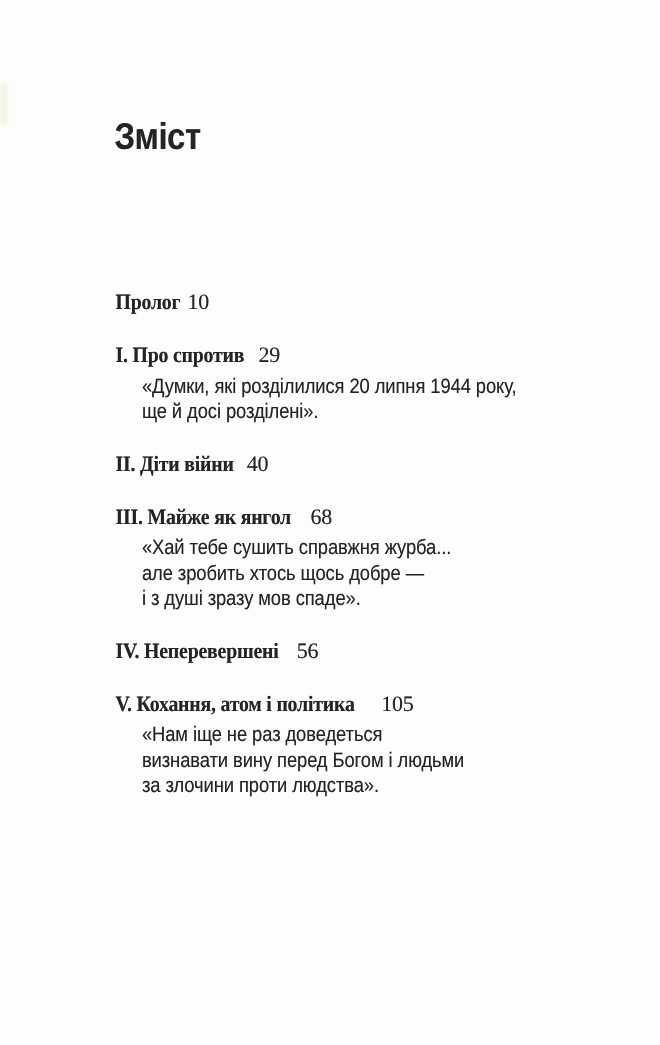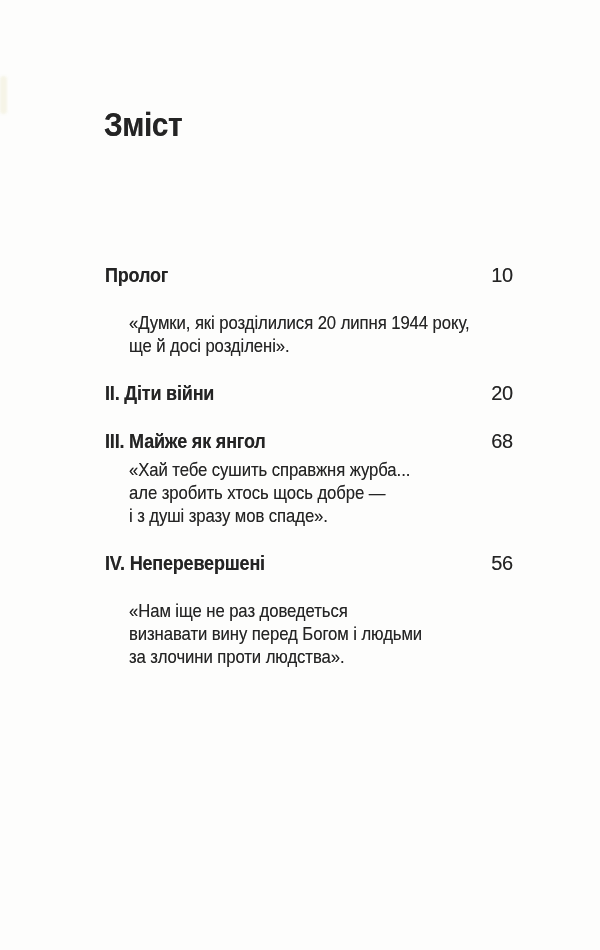--- a/index.html
+++ b/index.html
@@ -47,23 +47,24 @@
   }
   .toc {
     position: absolute;
     left: 105px;
     top: 263px;
     width: 408px; 
   }
   .entry { margin-bottom: 24px; }
   .entry-row {
     display: flex;
-    justify-content: space-between;
+    justify-content: flex-start;
     align-items: baseline;
     line-height: 24px;
+    font-family: Liberation Serif, serif;
   }
   .entry-label {
     font-size: 20px;
     font-weight: 700;
     letter-spacing: -0.2px;
     white-space: nowrap;
     transform: scaleX(0.9);
     transform-origin: left center;
     text-shadow: 0 0 0.4px rgba(30,30,30,0.5);
   }
@@ -97,30 +98,34 @@
   <div class="toc" id="toc">
   <div class="entry">
     <div class="entry-row">
       <span class="entry-label">Пролог</span>
       <span class="entry-page">10</span>
     </div>
 
   </div>
 
   <div class="entry">
+    <div class="entry-row">
+      <span class="entry-label">I. Про спротив</span>
+      <span class="entry-page">29</span>
+    </div>
     <div class="quotes">
           <div class="quote-line">«Думки, які розділилися 20 липня 1944 року,</div>
           <div class="quote-line">ще й досі розділені».</div>
         </div>
   </div>
 
   <div class="entry">
     <div class="entry-row">
       <span class="entry-label">II. Діти війни</span>
-      <span class="entry-page">20</span>
+      <span class="entry-page">40</span>
     </div>
   </div>
 
   <div class="entry">
     <div class="entry-row">
       <span class="entry-label">III. Майже як янгол</span>
       <span class="entry-page">68</span>
     </div>
     <div class="quotes">
           <div class="quote-line">«Хай тебе сушить справжня журба...</div>
@@ -130,20 +135,24 @@
   </div>
 
   <div class="entry">
     <div class="entry-row">
       <span class="entry-label">IV. Неперевершені</span>
       <span class="entry-page">56</span>
     </div>
   </div>
 
   <div class="entry">
+    <div class="entry-row">
+      <span class="entry-label">V. Кохання, атом і політика</span>
+      <span class="entry-page">105</span>
+    </div>
     <div class="quotes">
           <div class="quote-line">«Нам іще не раз доведеться</div>
           <div class="quote-line">визнавати вину перед Богом і людьми</div>
           <div class="quote-line">за злочини проти людства».</div>
         </div>
   </div>
 </div>
 </div>
 
 </body></html>

